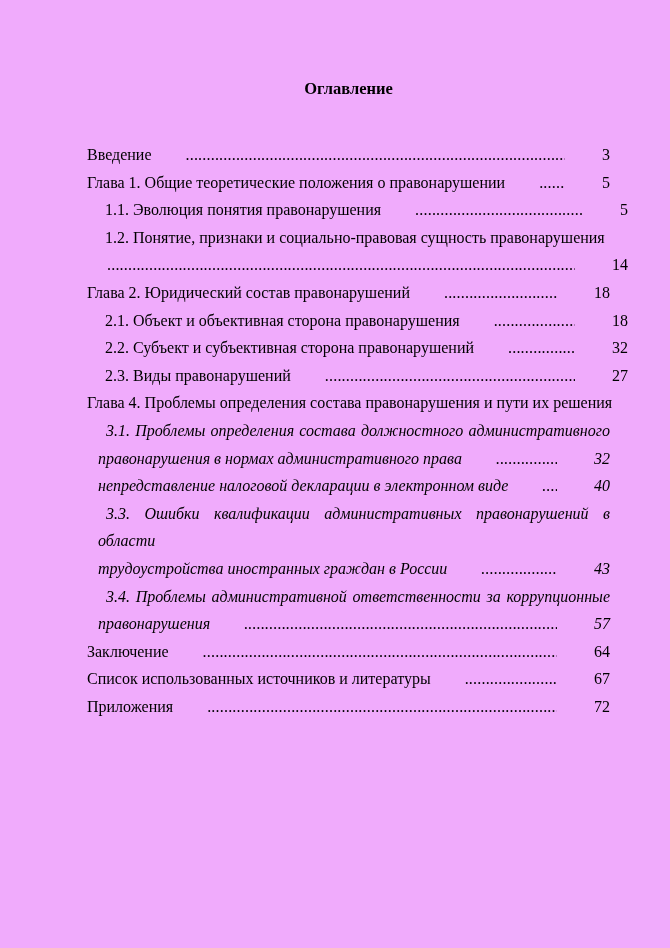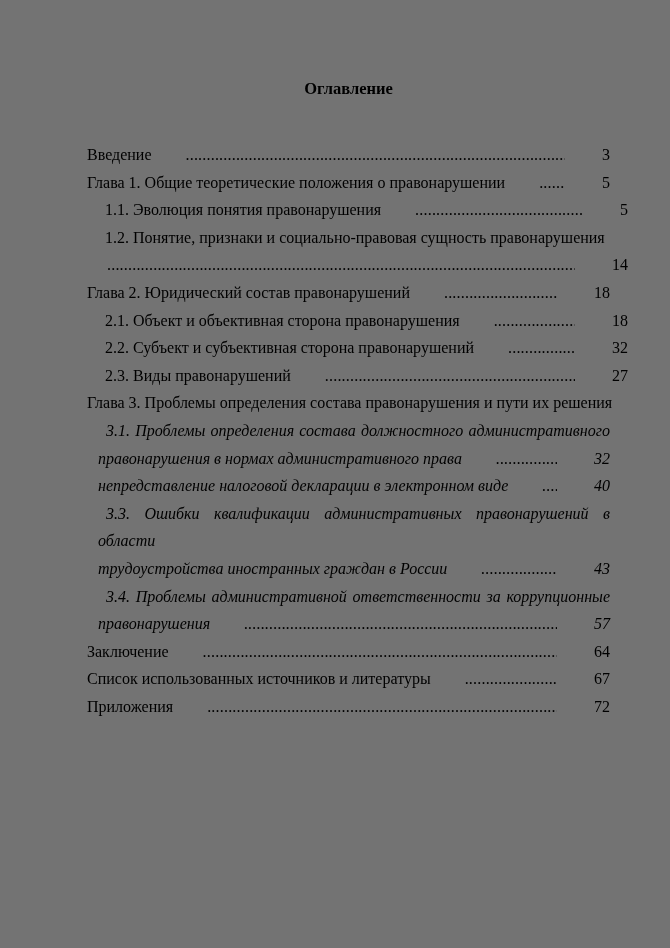--- a/index.html
+++ b/index.html
@@ -4,21 +4,21 @@
 <style>
   html, body {
     margin: 0;
     padding: 0;
     background: #ffffff;
   }
   .page {
     position: relative;
     width: 670px;
     height: 948px;
-    background: #737373;
+    background: #f0abfc;
     color: #000000;
     font-family: "Liberation Serif", "DejaVu Serif", serif;
     overflow: hidden;
   }
   .content {
     position: absolute;
     left: 87px;
     top: 0;
     width: 523px;
     padding-top: 79px;
@@ -124,21 +124,21 @@
           <span class="txt">2.2. Субъект и субъективная сторона правонарушений</span>
           <span class="leader">........................................................................................................................................................................................................</span>
           <span class="pg">32</span>
         </div>
         <div class="row lvl2">
           <span class="txt">2.3. Виды правонарушений</span>
           <span class="leader">........................................................................................................................................................................................................</span>
           <span class="pg">27</span>
         </div>
         <div class="row lvl1">
-          <span class="txt">Глава 3. Проблемы определения состава правонарушения и пути их решения</span>
+          <span class="txt">Глава 4. Проблемы определения состава правонарушения и пути их решения</span>
           <span class="leader">........................................................................................................................................................................................................</span>
           <span class="pg">32</span>
         </div>
         <div class="entry lvl2">
           <div class="jline">3.1. Проблемы определения состава должностного административного</div>
           <div class="row">
             <span class="txt">правонарушения в нормах административного права</span>
             <span class="leader">........................................................................................................................................................................................................</span>
             <span class="pg">32</span>
           </div>

